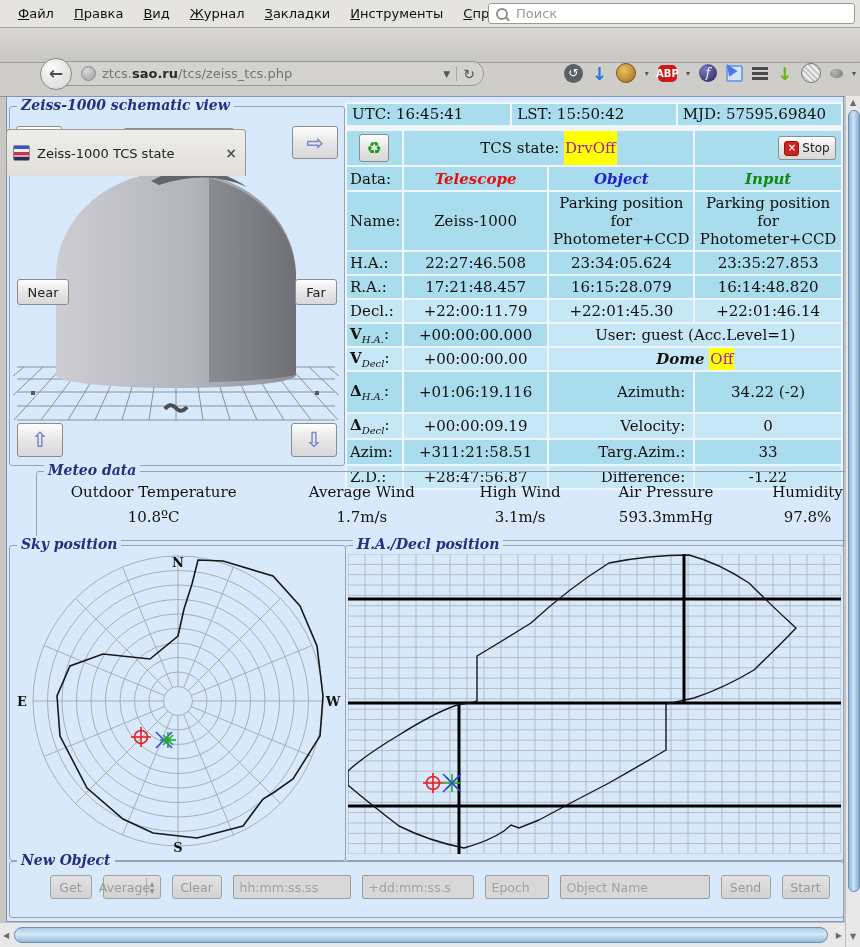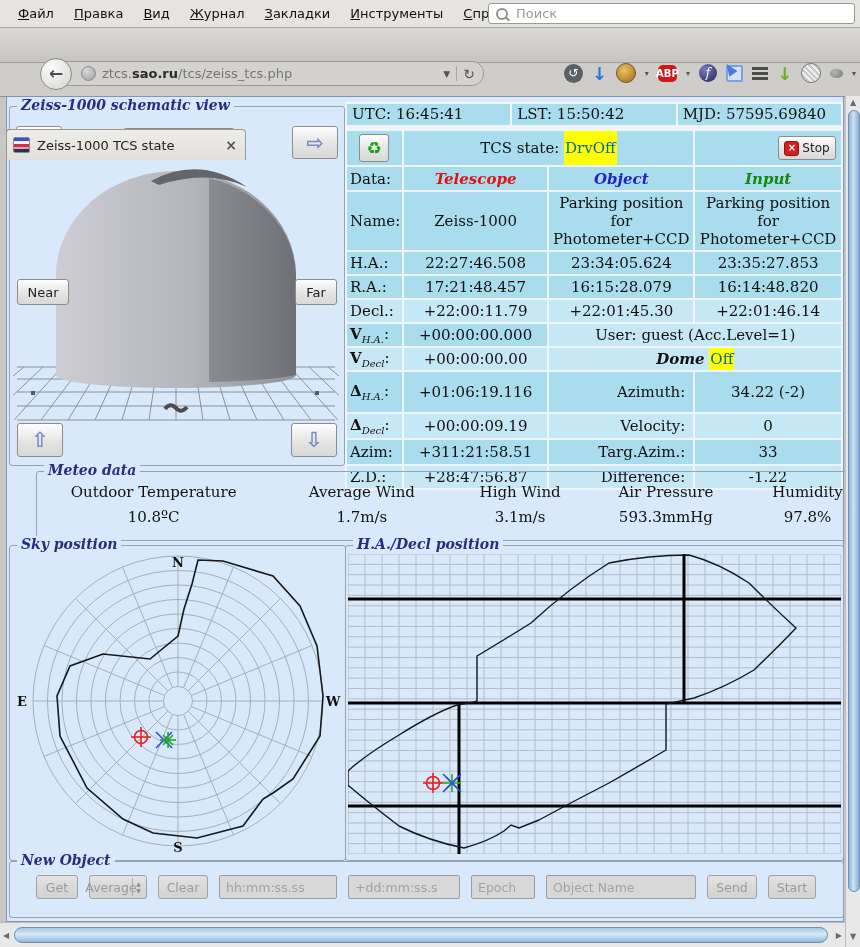--- a/index.html
+++ b/index.html
@@ -37,21 +37,21 @@
   .icn-abp{width:19px;height:17px;border-radius:5px;background:#d01818;color:#fff;font-size:10px;font-weight:bold;line-height:17px;text-align:center;letter-spacing:0;}
   .icn-flash{width:18px;height:18px;border-radius:50%;background:radial-gradient(circle at 35% 30%,#7a7ac8,#23234a);color:#fff;font-style:italic;font-size:12px;font-family:"DejaVu Serif",serif;line-height:18px;text-align:center;}
   .icn-cursor{width:13px;height:13px;border:2px solid #7ea0e6;background:#d4e2f8;border-radius:2px;position:relative;}
   .icn-cursor::after{content:'';position:absolute;left:-3px;top:-4px;width:0;height:0;border-left:5px solid transparent;border-right:5px solid transparent;border-bottom:12px solid #4a7ae0;transform:rotate(-35deg);}
   .icn-burger{width:16px;height:3px;background:#4c4c4c;box-shadow:0 5px 0 #4c4c4c,0 10px 0 #4c4c4c;margin-bottom:10px;}
   .icn-dlg{color:#6ab41c;font-size:18px;font-weight:bold;}
   .icn-globe2{width:18px;height:18px;border-radius:50%;border:1px solid #777;background:repeating-linear-gradient(45deg,#c9c9c9 0 2px,#efefef 2px 4px);}
   .icn-fly{width:13px;height:9px;border-radius:50%;background:radial-gradient(circle at 35% 35%,#b5b5b5,#787878);}
 
   #tabbar{position:absolute;left:0;top:63px;width:860px;height:33px;background:#cfcdc9;border-bottom:1px solid #98968f;}
-  #tab-active{position:absolute;left:6px;top:66px;width:226px;height:30px;background:linear-gradient(#efedea,#e1dfdb);border:1px solid #9a9892;border-bottom:none;border-radius:4px 4px 0 0;display:flex;align-items:center;padding:0 6px;z-index:2;}
+  #tab-active{position:absolute;left:6px;top:66px;width:226px;height:30px;background:linear-gradient(#efedea,#e1dfdb);border:1px solid #9a9892;border-bottom:none;border-radius:4px 4px 0 0;display:flex;align-items:center;padding:8px 6px;z-index:2;}
   .favicon{width:15px;height:14px;border:1px solid #8a8a8a;border-radius:2px;flex:none;
            background:linear-gradient(180deg,#3355cc 0 22%,#efefef 22% 42%,#cc3344 42% 62%,#ee99bb 62% 76%,#223355 76% 100%);}
   .tabtitle{margin-left:7px;color:#222;white-space:nowrap;overflow:hidden;flex:1;}
   .tabclose{color:#555;font-size:14px;font-weight:bold;padding:0 2px;}
   #newtab{position:absolute;left:240px;top:70px;width:26px;height:23px;color:#3a5fd0;font-size:17px;font-weight:bold;text-align:center;line-height:22px;}
   #tabgroups{position:absolute;right:8px;top:73px;width:6px;height:6px;background:#55534f;box-shadow:8px 0 0 #55534f,0 8px 0 #55534f,8px 8px 0 #55534f;}
 
   
   #content{position:absolute;left:6px;top:96px;width:836px;height:824px;background:#d8e9fb;border:1px solid #8095b8;
            font-family:"DejaVu Serif","Liberation Serif",serif;font-size:15px;color:#111;}
@@ -75,21 +75,21 @@
   #ttable{border-collapse:separate;border-spacing:2px;width:498px;table-layout:fixed;font-size:15px;}
   #ttable td{background:var(--cd);padding:0 3px;text-align:center;white-space:nowrap;overflow:hidden;height:22px;}
   #ttable tr.rl td{background:var(--cl);}
   #ttable td.ovl{background:var(--cl);}
   #ttable td.lbl{text-align:left;}
   #ttable td.mid{text-align:right;padding-right:8px;}
   #ttable td.wrapok{white-space:normal;line-height:1.22;}
   .col-tel{color:#e11212;font-weight:bold;font-style:italic;}
   .col-obj{color:#2222cc;font-weight:bold;font-style:italic;}
   .col-inp{color:#118811;font-weight:bold;font-style:italic;}
-  .hl{background:#ffff00;color:#0369a1;padding:8px 1px;}
+  .hl{background:#ffff00;color:#a21caf;padding:8px 1px;}
   sub{font-size:10px;font-style:italic;}
   .bb{font-weight:bold;}
   #refreshbtn{position:static;width:30px;height:28px;margin:0 auto;}
   .recycle{color:#18a018;font-size:17px;line-height:17px;}
   #stopbtn{position:static;width:58px;height:24px;margin-left:auto;margin-right:2px;gap:3px;}
   .stopx{width:13px;height:13px;background:#cc2222;border:1px solid #991111;border-radius:3px;color:#fff;font-size:10px;line-height:12px;text-align:center;font-weight:bold;}
   .stoplbl{font-size:12px;}
 
   
   #fs-meteo{left:2px;top:374px;width:833px;height:68px;margin-left:27px;}
@@ -101,21 +101,21 @@
 
   
   #fs-sky{left:2px;top:448px;width:335px;height:314px;}
   #fs-ha{left:338px;top:448px;width:497px;height:314px;}
   #sky-svg{position:absolute;left:2px;top:8px;}
   #ha-svg{position:absolute;left:2px;top:8px;}
   .svgtxt{font:bold 13px "DejaVu Serif",serif;fill:#111;}
 
   
   #fs-new{left:2px;top:764px;width:833px;height:55px;}
-  #newrow{display:flex;align-items:center;margin:13px 0 0 26px;gap:11px;font-family:"DejaVu Sans",sans-serif;}
+  #newrow{display:flex;align-items:center;margin:13px 0 0 26px;gap:11px;font-family:"DejaVu Sans",sans-serif;justify-content:center;}
   .dbtn{background:linear-gradient(#e2e2e2,#d2d2d2);border:1px solid #a2a2a2;border-radius:3px;color:#9a9a9a;
         font-size:12.5px;height:24px;display:flex;align-items:center;justify-content:center;box-sizing:border-box;flex:none;}
   .dinput{background:#d8d8d8;border:1px solid #9c9c9c;border-radius:2px;height:24px;box-sizing:border-box;
           font:12.5px "DejaVu Sans",sans-serif;color:#9e9e9e;padding:0 6px;flex:none;}
   .dinput::placeholder{color:#a2a2a2;}
   .dselect{width:58px;position:relative;padding-right:14px;}
   .spin{position:absolute;right:2px;top:2px;bottom:2px;width:11px;border-left:1px solid #a8a8a8;display:flex;flex-direction:column;align-items:center;justify-content:center;font-size:6px;color:#8a8a8a;line-height:7px;}
 
   
   #vscroll{position:absolute;left:845px;top:96px;width:15px;height:851px;background:#e8e8e8;border-left:1px solid #bdbdbd;box-sizing:border-box;}

